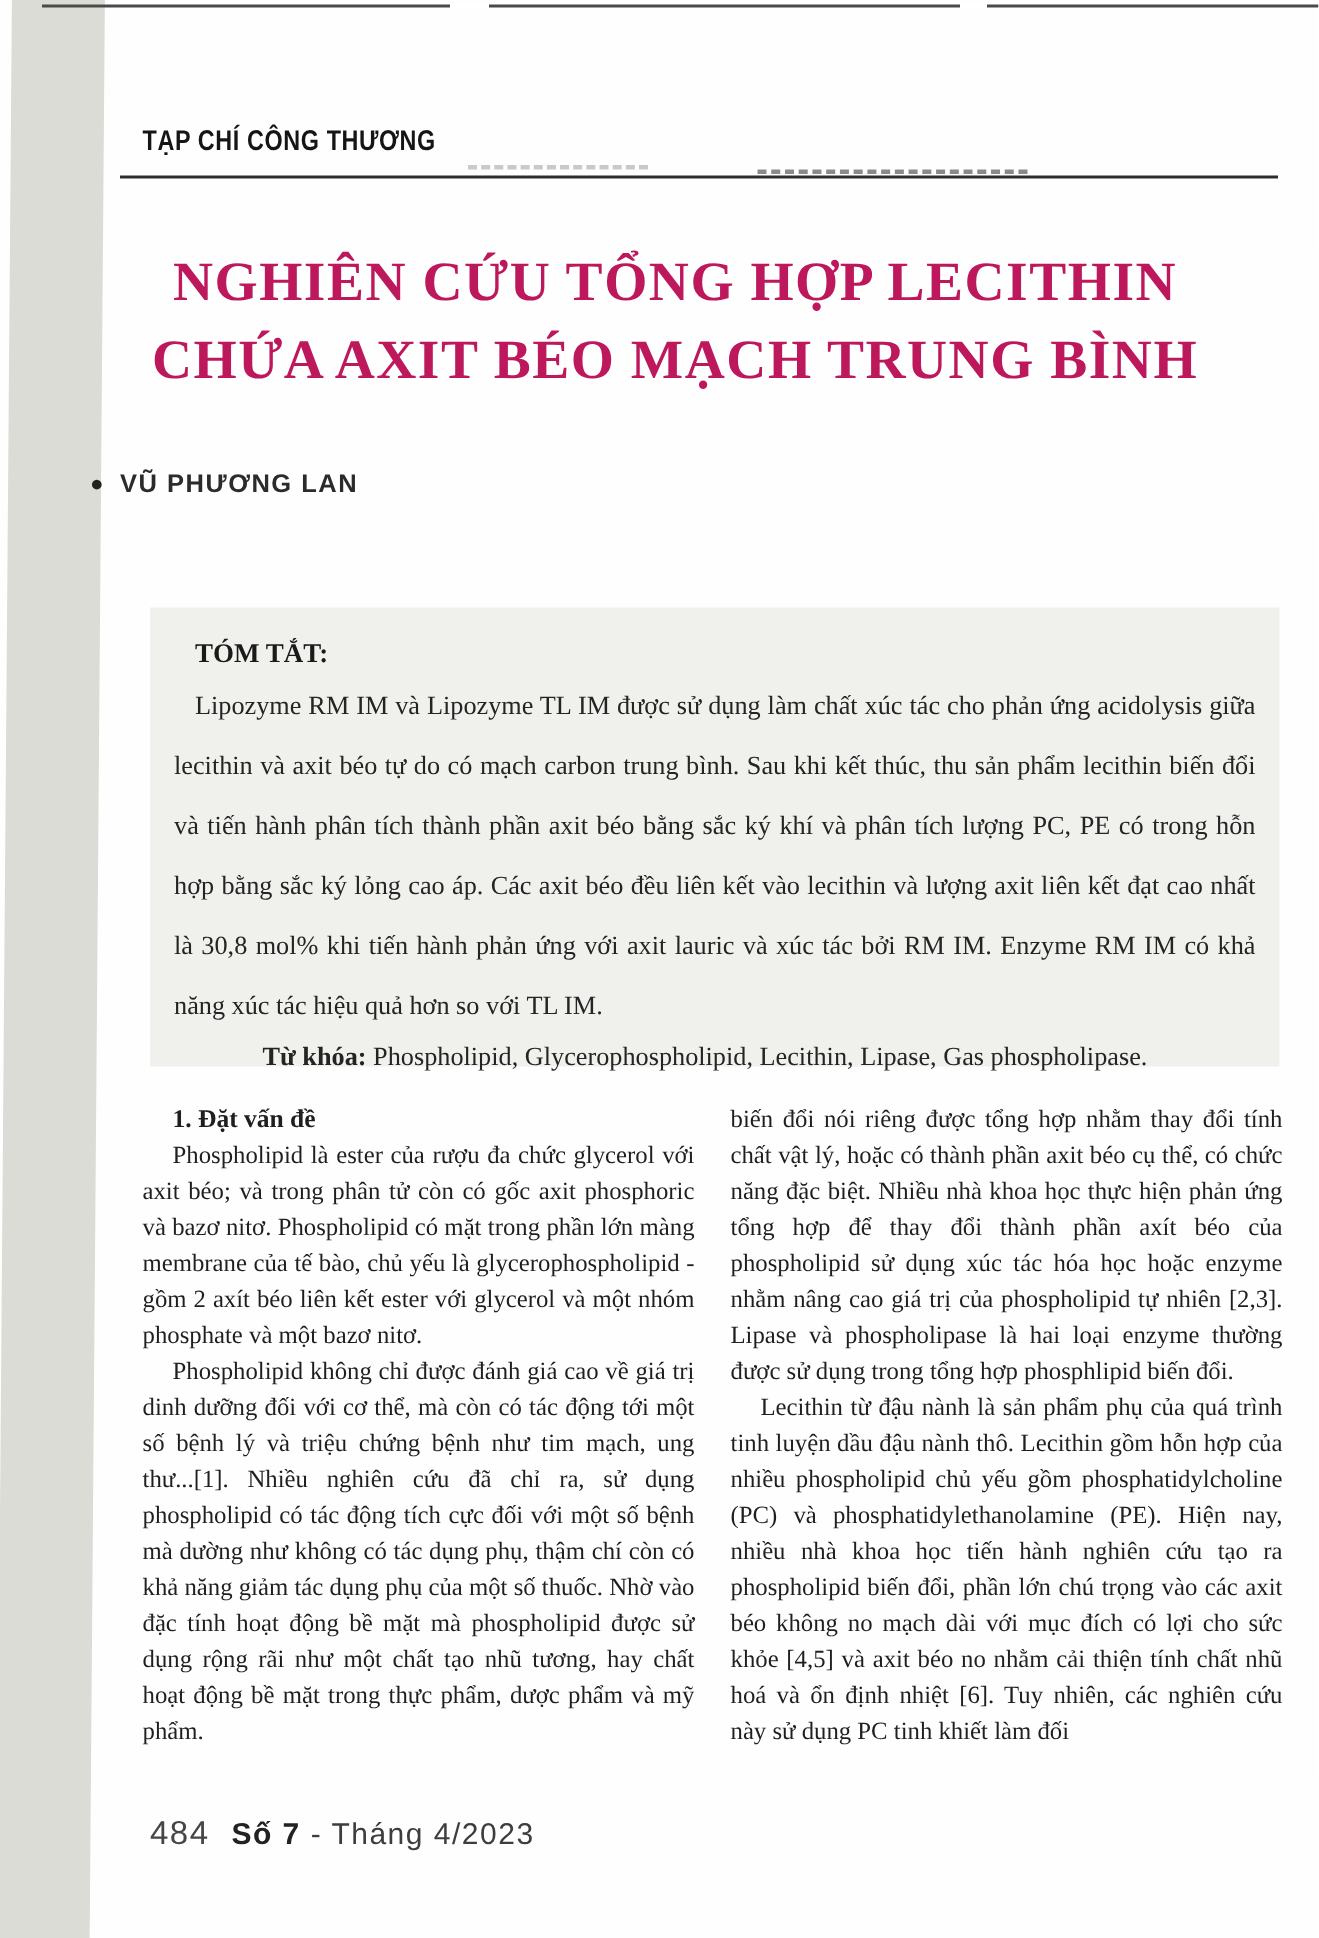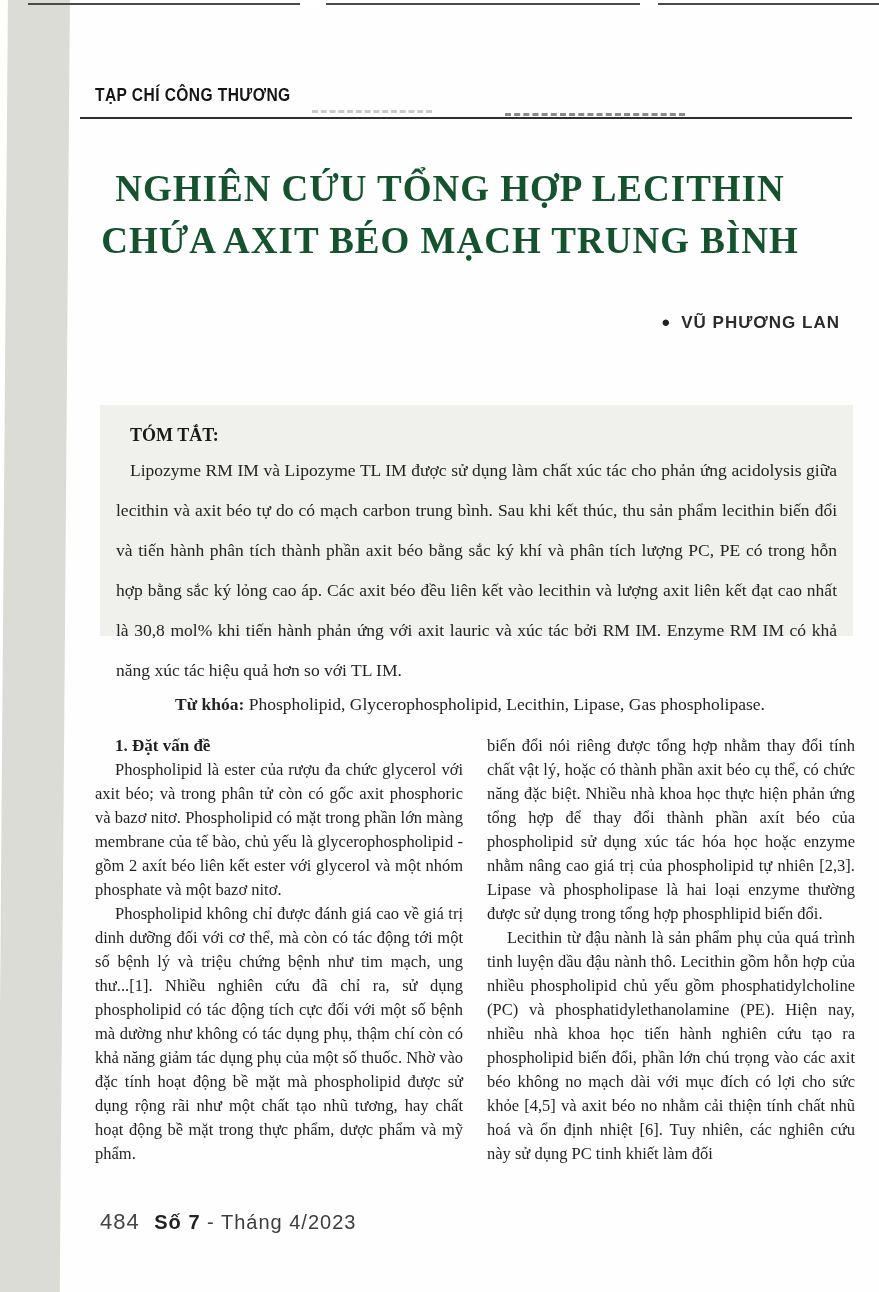--- a/index.html
+++ b/index.html
@@ -85,30 +85,30 @@
     position: absolute;
     left: 60px;
     top: 163px;
     width: 780px;
     text-align: center;
     font-family: "Liberation Serif", serif;
     font-weight: bold;
     font-size: 37px;
     line-height: 52px;
     letter-spacing: 1px;
-    color: #14532d;
+    color: #be185d;
   }
 
   
   .author-line {
     position: absolute;
     left: 60px;
     top: 313px;
     width: 780px;
-    text-align: right;
+    text-align: left;
     font-family: "Liberation Sans", sans-serif;
     font-weight: bold;
     font-size: 17px;
     letter-spacing: 1px;
     color: #2b2b2b;
   }
   .author-bullet {
     display: inline-block;
     font-size: 15px;
     margin-right: 10px;
@@ -116,21 +116,21 @@
     top: -1px;
     color: #222;
   }
 
   
   .abstract-box {
     position: absolute;
     left: 100px;
     top: 405px;
     width: 753px;
-    height: 231px;
+    height: 306px;
     background: #f0f1ed;
     box-sizing: border-box;
     padding: 20px 16px 0 16px;
   }
   .abstract-heading {
     font-weight: bold;
     font-size: 18px;
     text-indent: 14px;
     margin: 0 0 4px 0;
     color: #1a1a1a;

